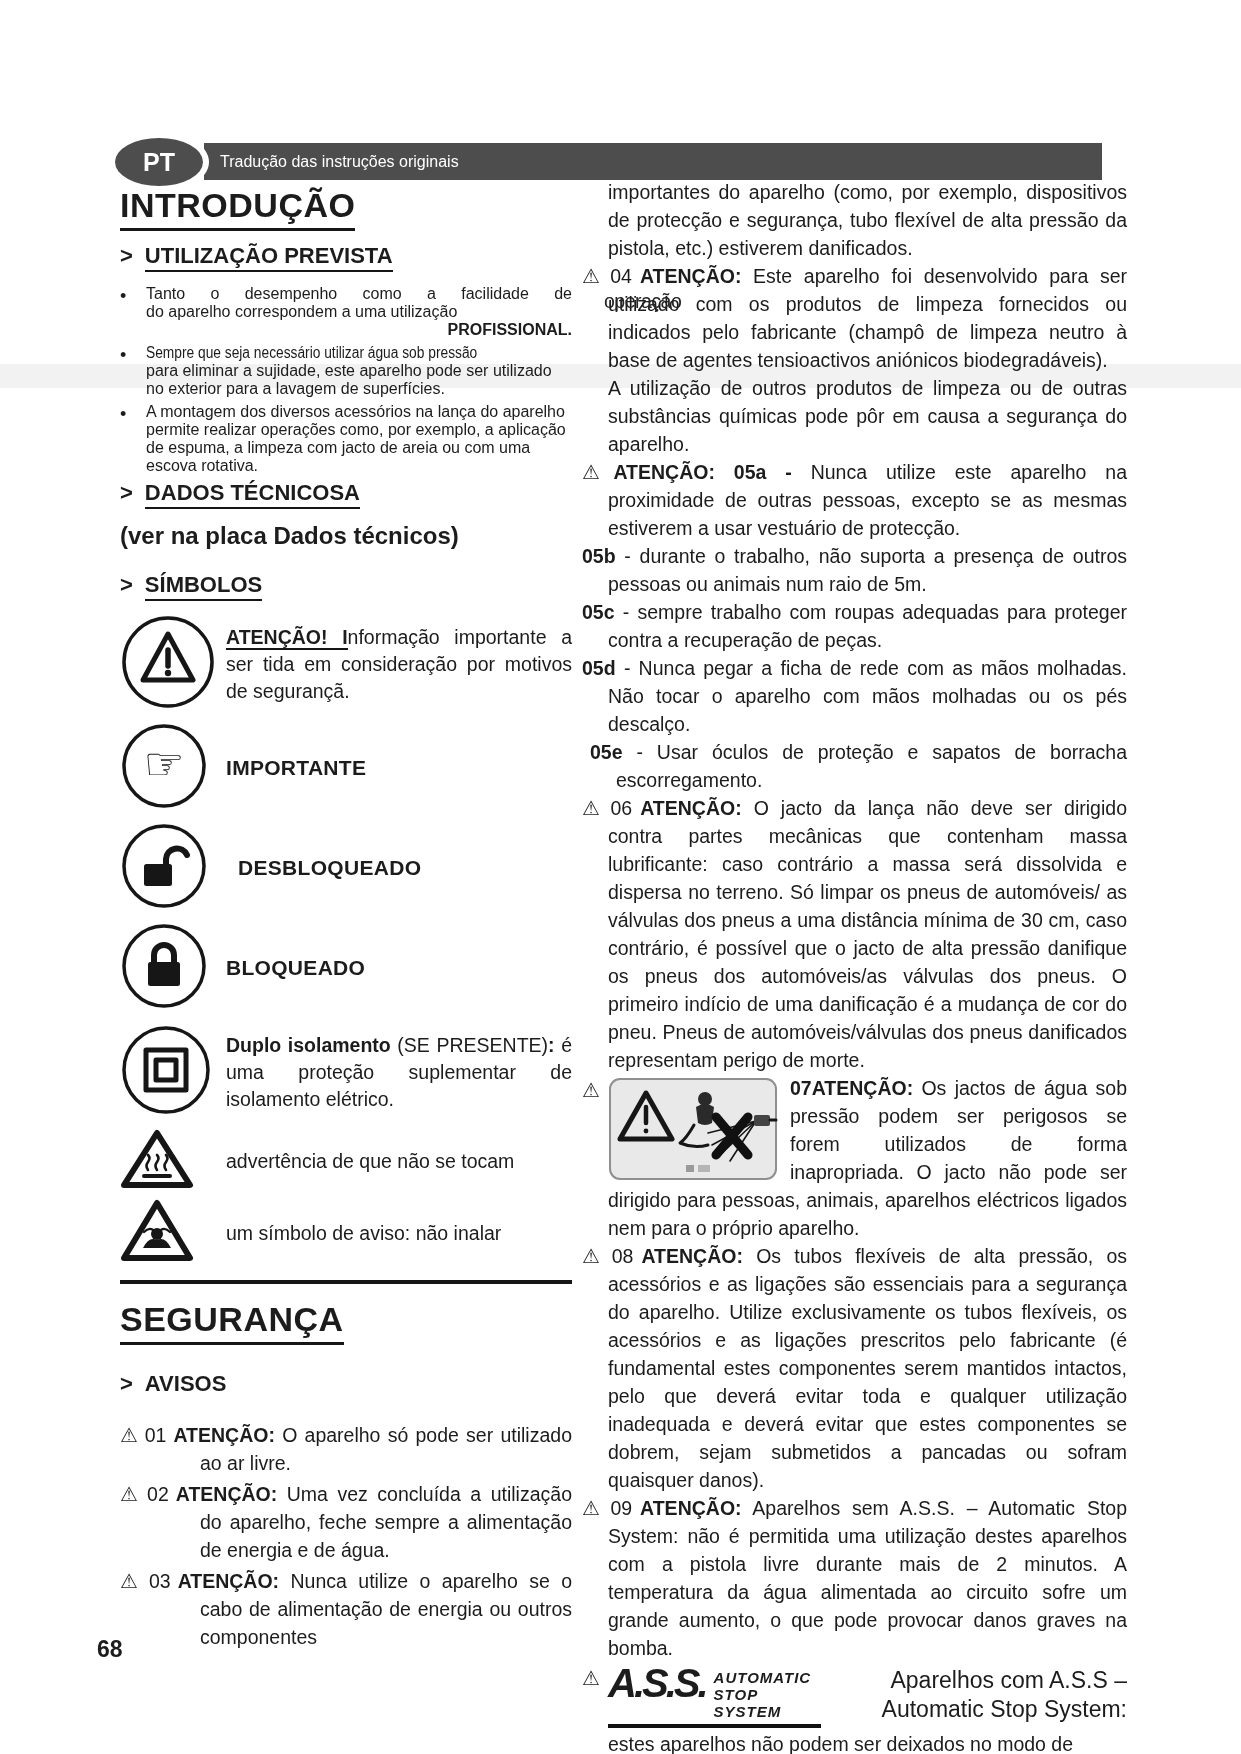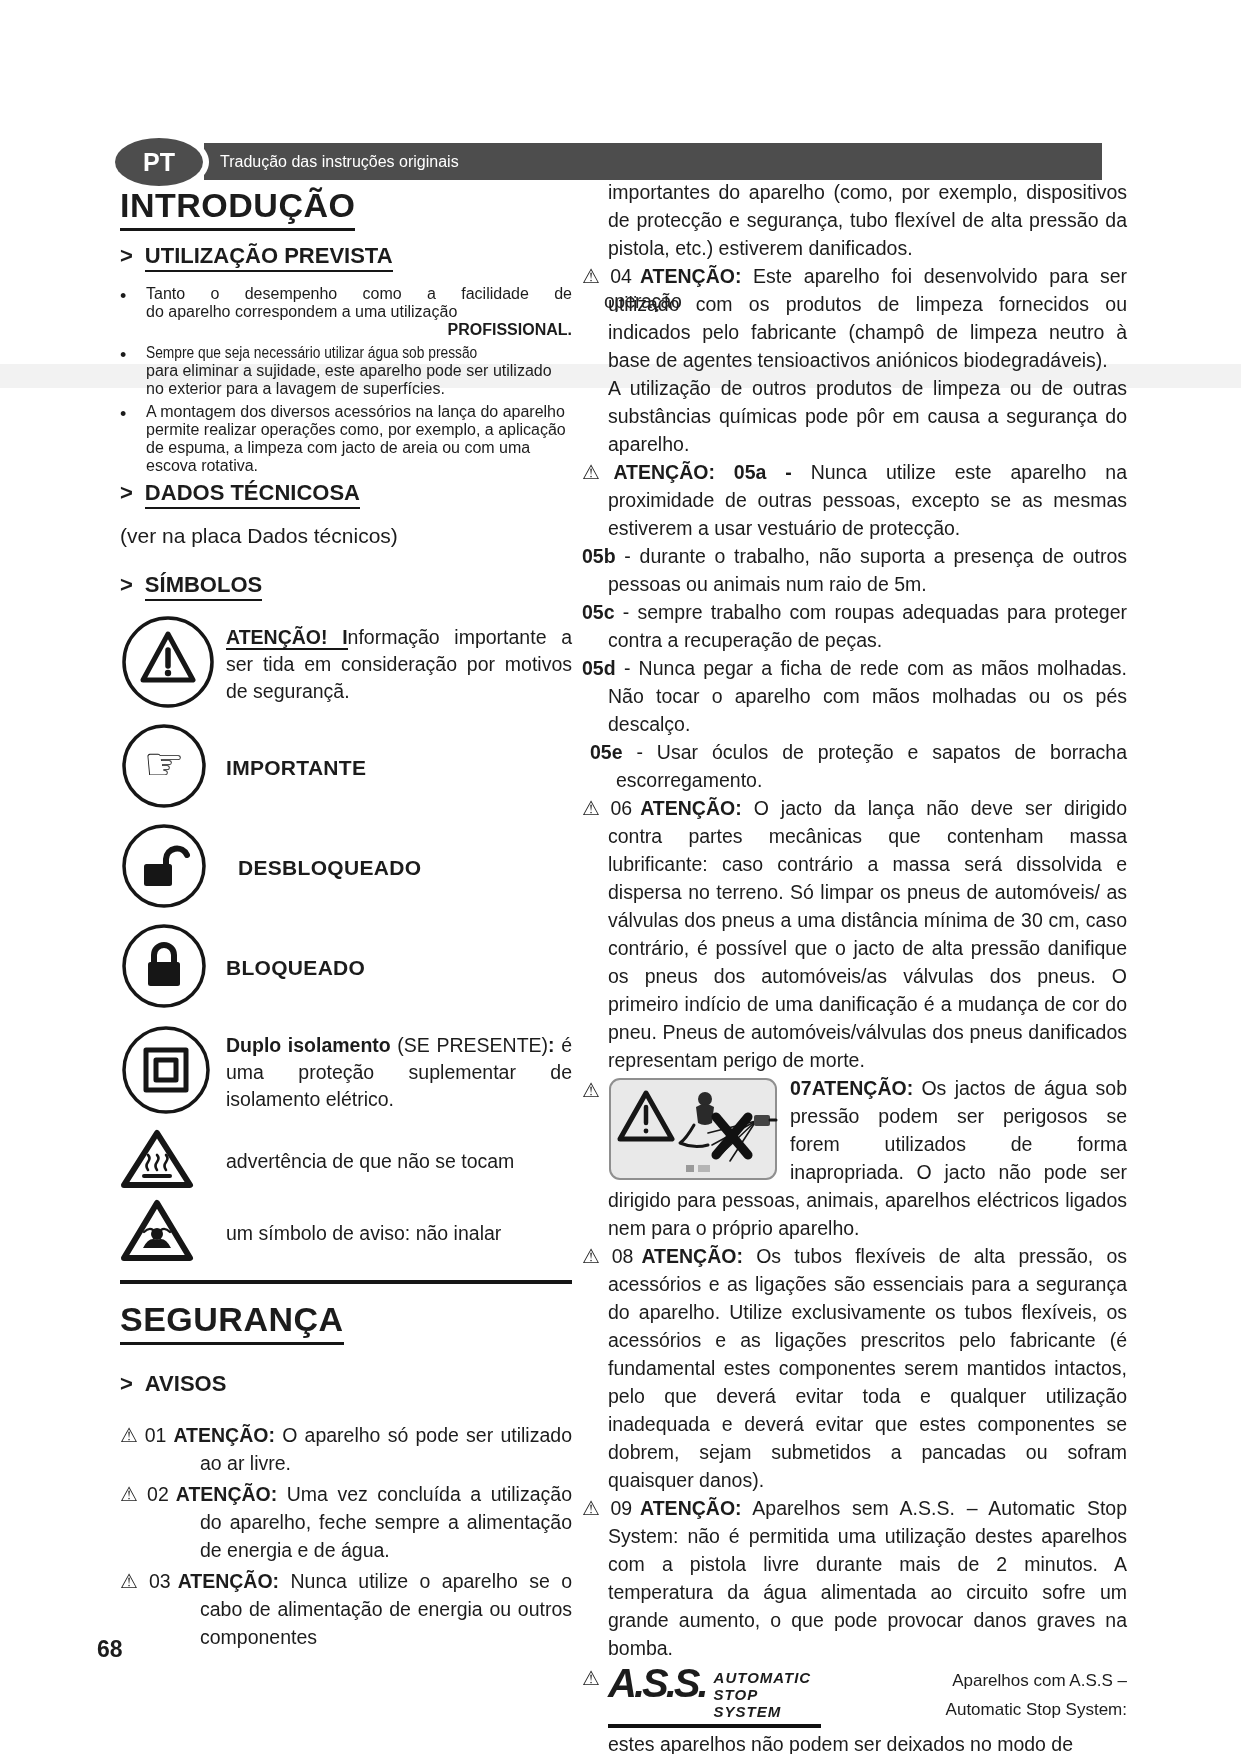--- a/index.html
+++ b/index.html
@@ -21,21 +21,21 @@
     z-index:2;box-shadow:0 0 0 6px #ffffff;
   }
   
   .col-left{position:absolute;left:120px;top:186px;width:452px;z-index:1;}
   .col-right{position:absolute;left:582px;top:178px;width:545px;z-index:1;}
   h1{font-size:34px;font-weight:bold;margin:0 0 12px 0;letter-spacing:.5px;}
   h1 .ul{border-bottom:3px solid #161616;padding-bottom:3px;display:inline-block;}
   .h2{font-size:22px;font-weight:bold;margin:0 0 13px 0;}
   .h2 .gt{margin-right:12px;}
   .h2 .ul{border-bottom:2.5px solid #161616;padding-bottom:1px;display:inline-block;}
-  .note{font-size:21px;margin:0 0 0 0;}
+  .note{font-size:24px;margin:0 0 0 0;font-weight:bold;}
   p,.item,.warn{font-size:19.5px;line-height:28px;text-align:justify;margin:0;}
   
   .bullet{display:flex;margin:0 0 5px 0;}
   .bullet .dot{width:26px;flex:none;font-size:18px;padding-top:1px;}
   .bullet .bt{flex:1;min-width:0;}
   .force{display:block;text-align:justify;text-align-last:justify;}
   .squeeze{display:block;white-space:nowrap;transform:scaleX(.86);transform-origin:0 50%;}
   .boldline{display:block;font-weight:bold;text-align:right;}
   
   .symsec{margin-top:22px;}
@@ -56,21 +56,21 @@
   .cont-para{padding-left:26px;}
   .item{padding-left:26px;text-indent:-26px;}
   .pnum{padding:0 8px 0 4px;}
   .item07{text-indent:0;position:relative;}
   .abs-tri{position:absolute;left:0;top:2px;}
   .picto{float:left;width:170px;height:104px;margin:3px 12px 4px 0;}
   .ass-row{position:relative;padding-left:26px;text-indent:0;margin-top:2px;}
   .ass-logo{float:left;display:flex;align-items:flex-start;border-bottom:4px solid #111;padding:2px 10px 4px 0;margin-right:10px;}
   .ass-main{font-size:40px;font-weight:bold;font-style:italic;letter-spacing:-3px;line-height:.85;}
   .ass-stack{display:flex;flex-direction:column;font-size:15px;font-weight:bold;font-style:italic;line-height:1.12;margin:4px 0 0 8px;letter-spacing:1px;}
-  .ass-text{overflow:hidden;text-align:right;line-height:29px;padding-top:2px;font-size:17px;}
+  .ass-text{overflow:hidden;text-align:right;line-height:29px;padding-top:2px;font-size:23px;}
   .clearline{clear:both;padding-top:2px;}
   .ghost{position:absolute;left:604px;top:290px;font-size:19.5px;color:#242424;z-index:3;letter-spacing:-0.5px;}
 </style>
 </head>
 <body>
 
 <div class="scan-band"></div>
 
 <div class="hdr-bar">
   <span>Tradução das instruções originais</span>

